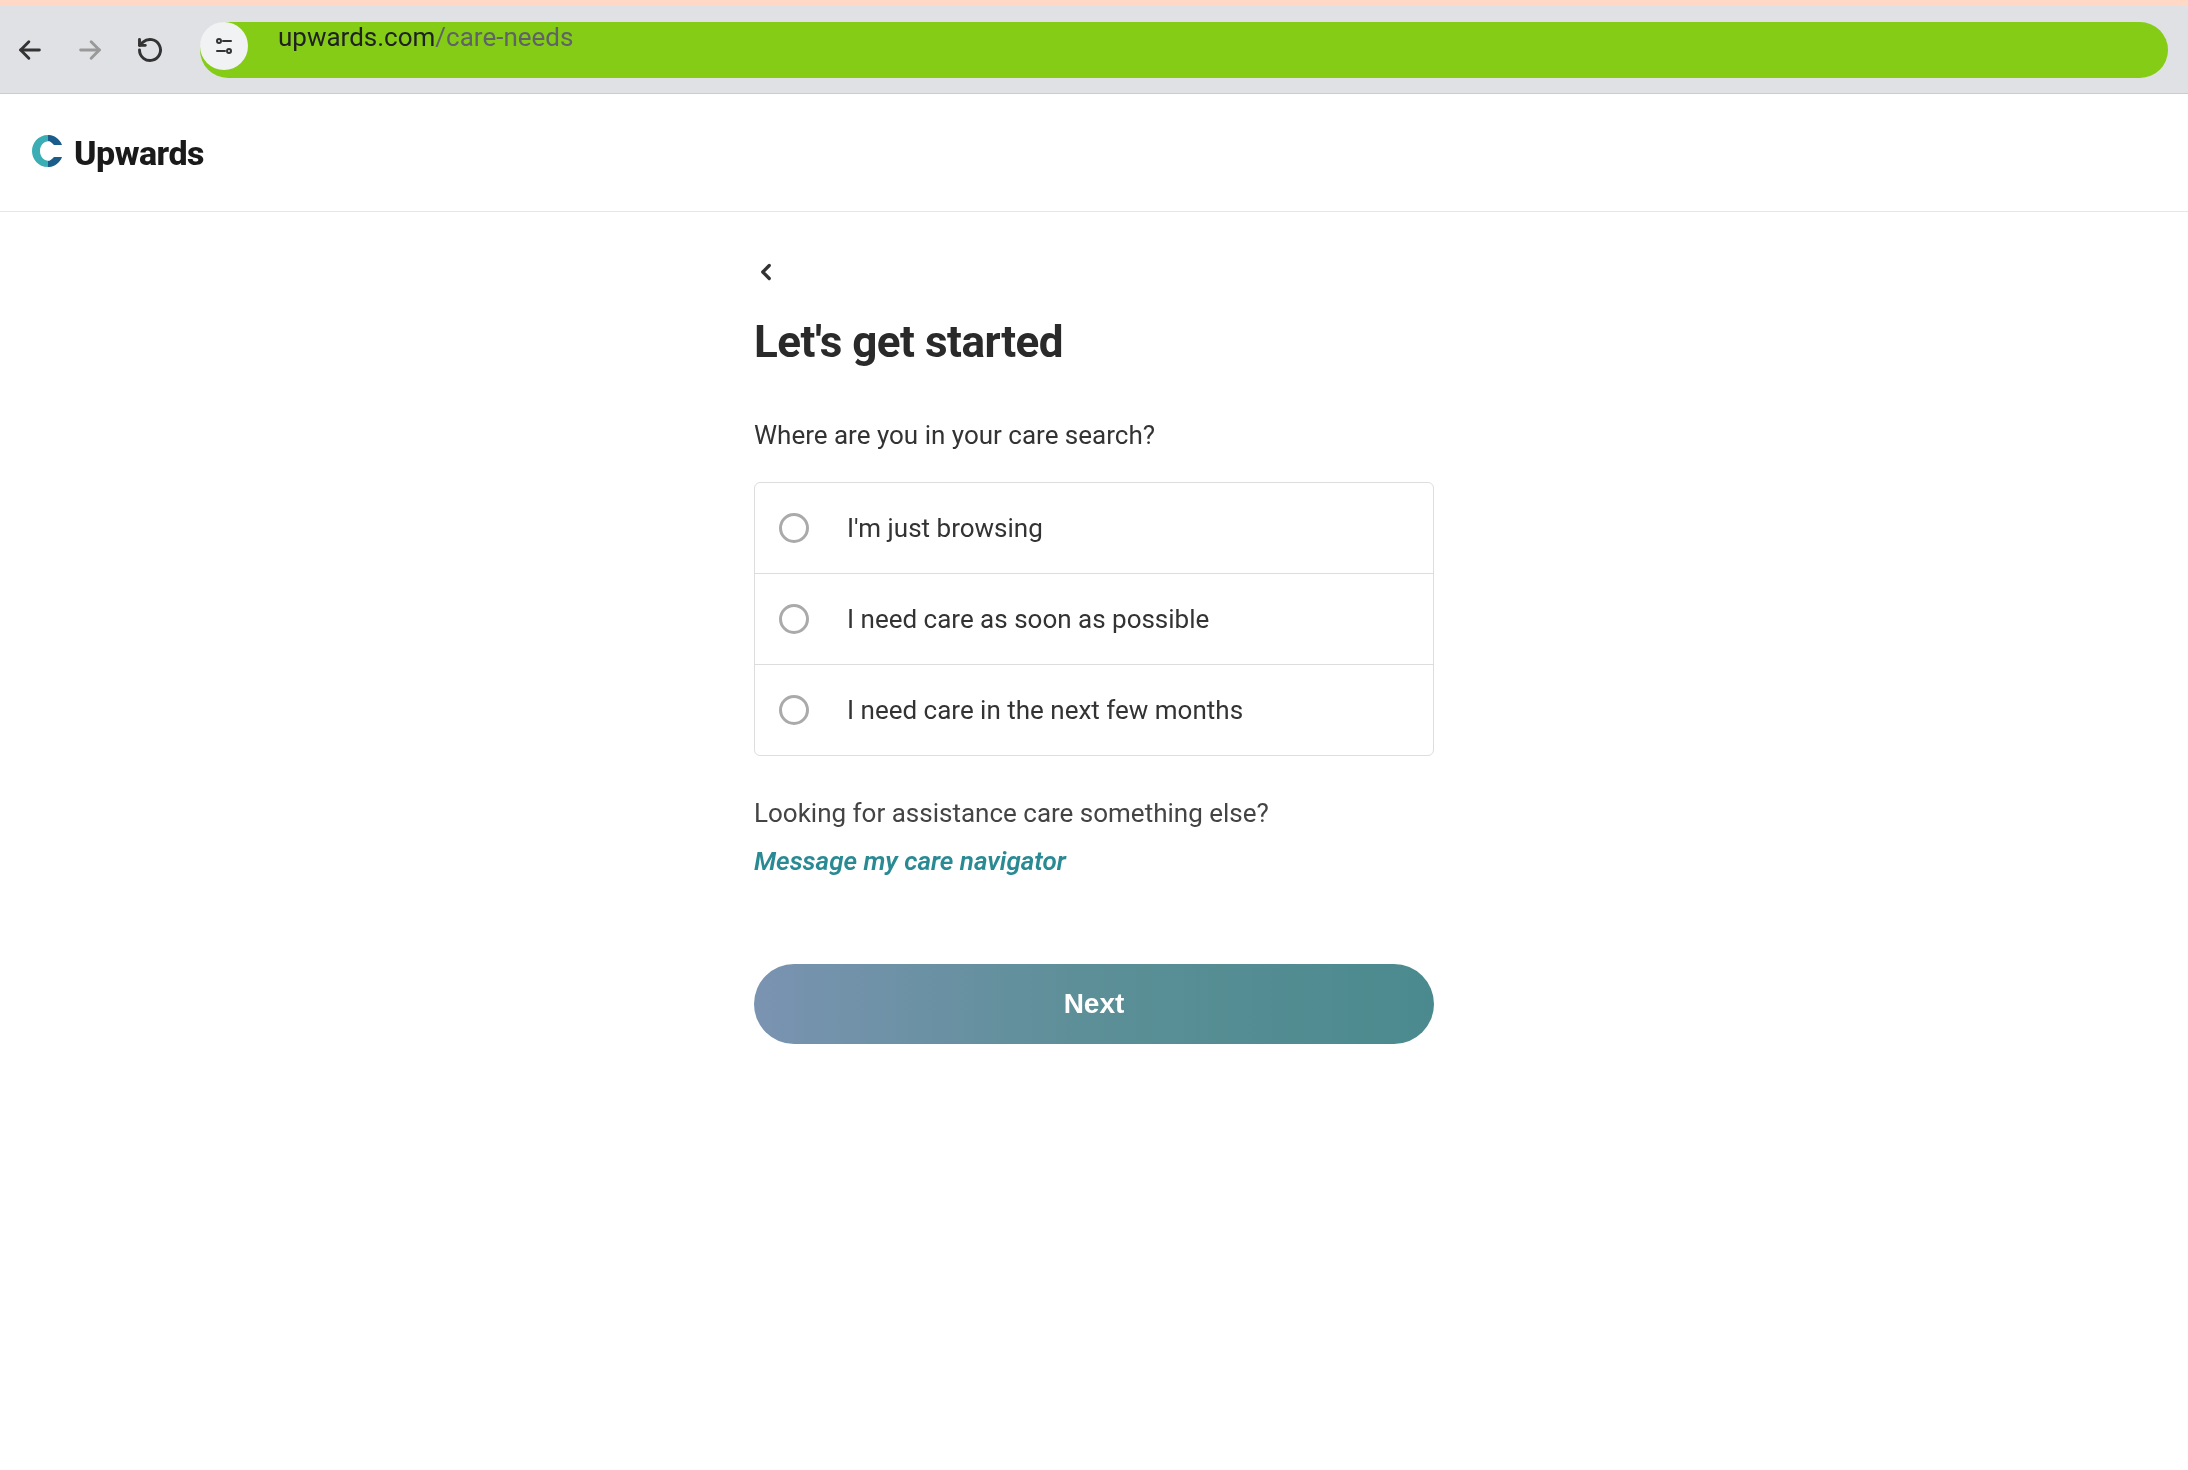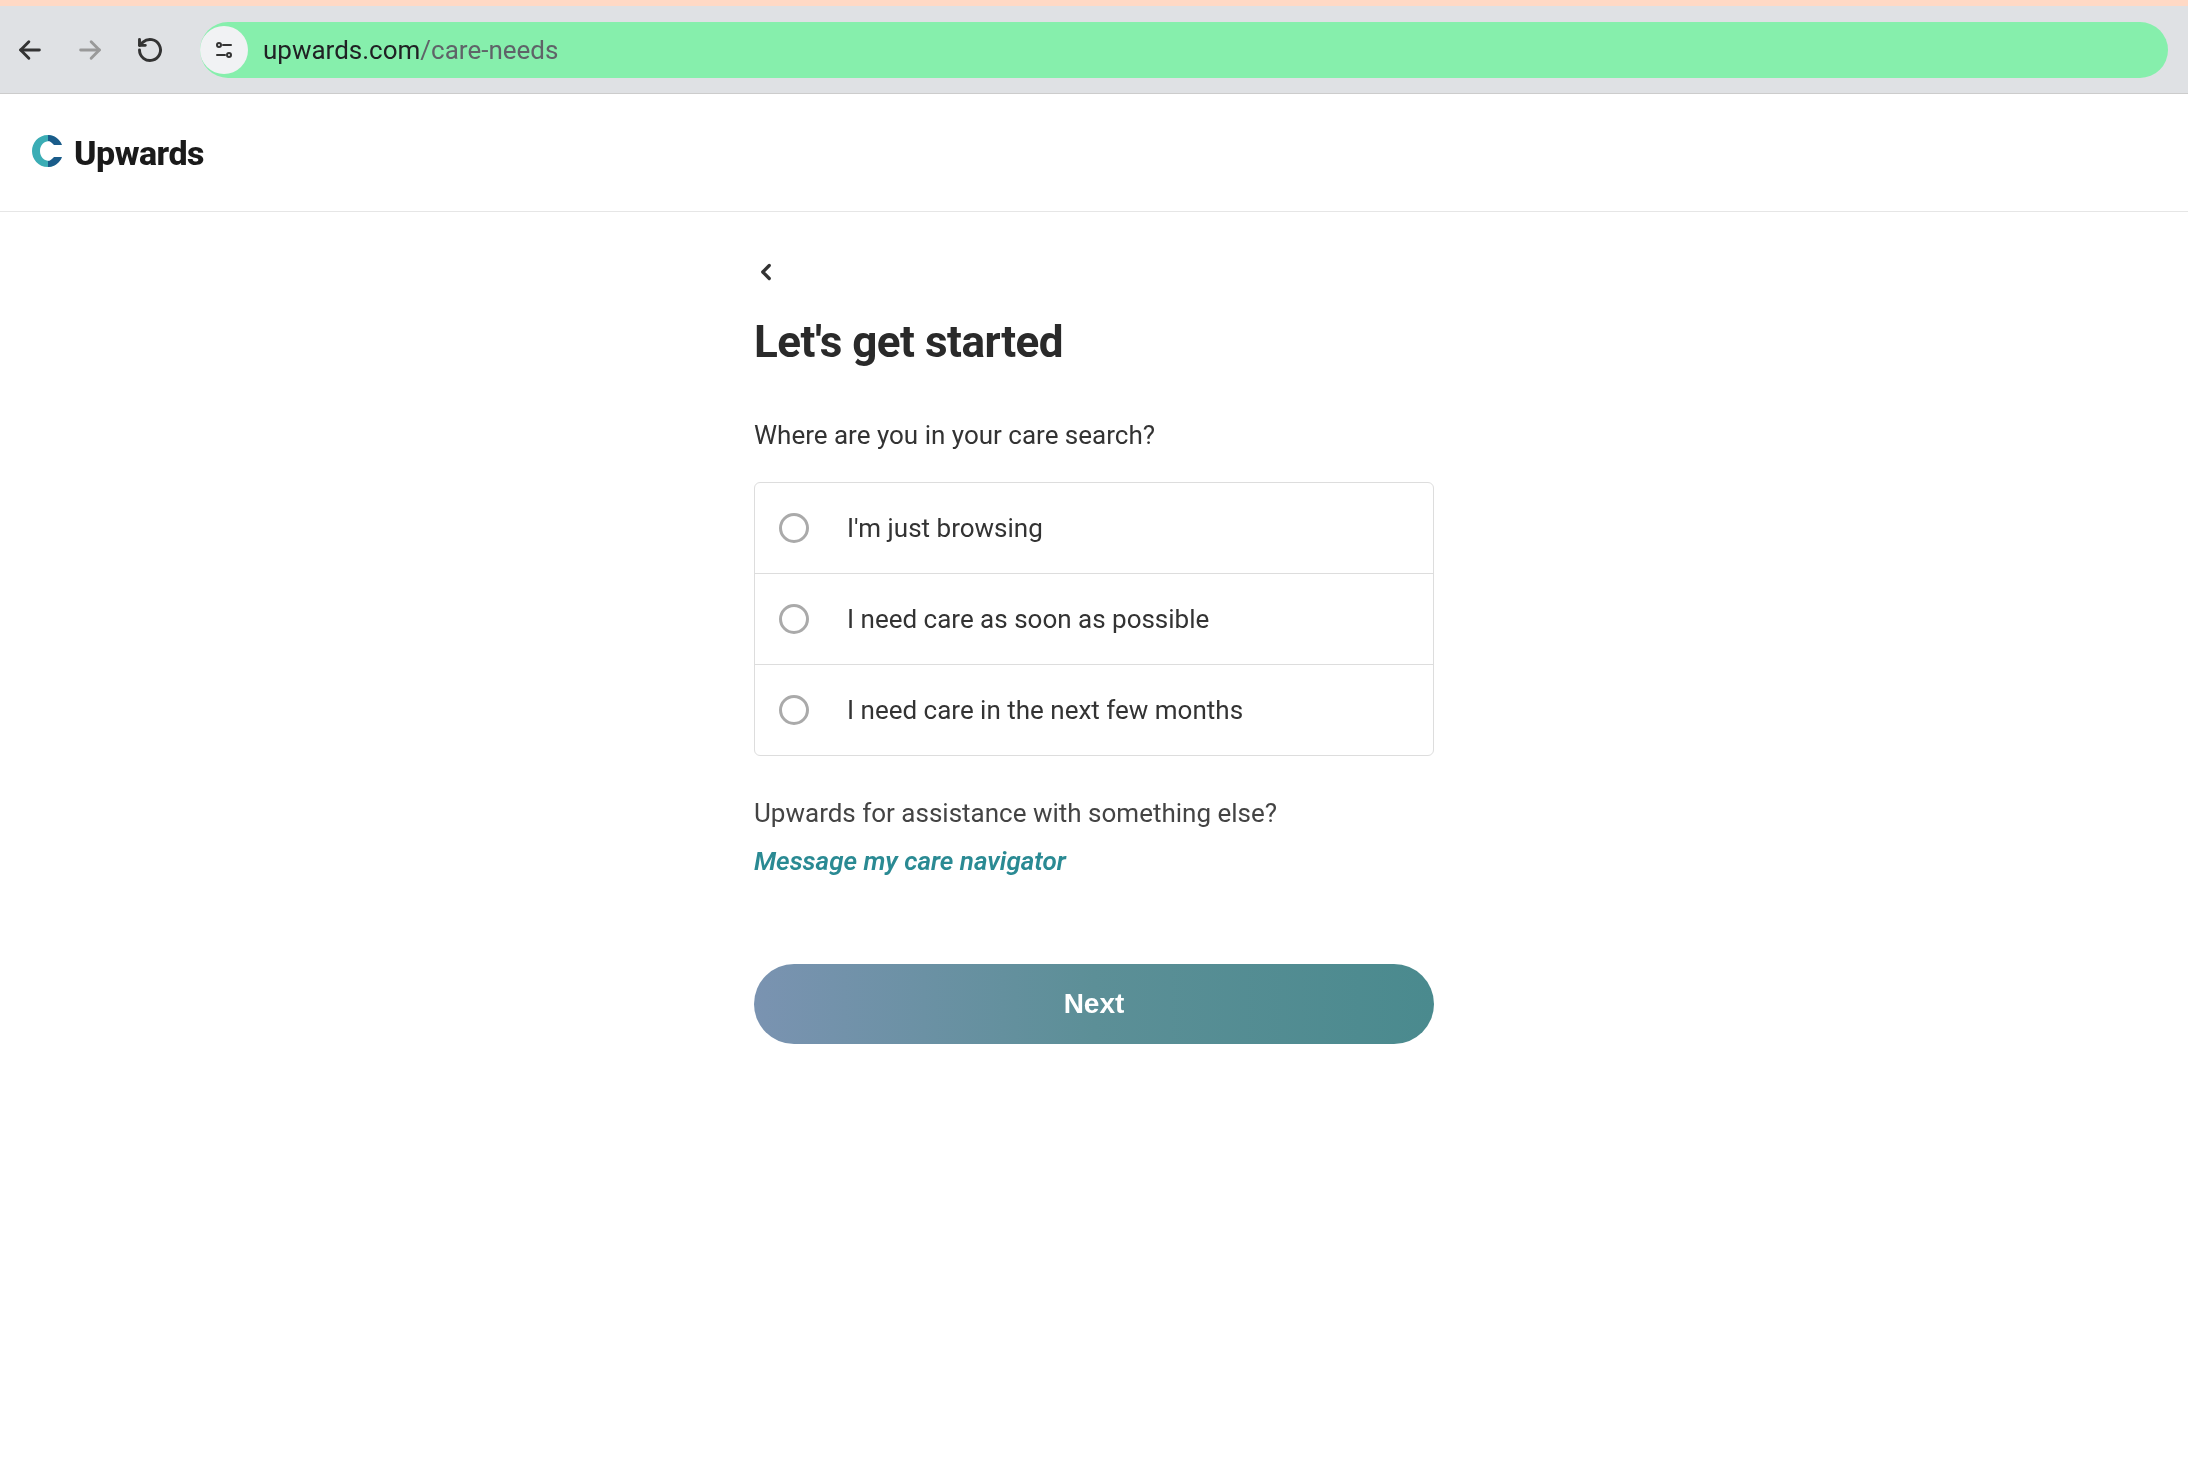--- a/index.html
+++ b/index.html
@@ -47,23 +47,22 @@
       display: flex;
       align-items: center;
       background: #fff;
       border-radius: 30px;
       padding: 0 6px 0 6px;
       height: 56px;
       background: #dfe1e4;
     }
     .addr-pill {
       display: flex;
-      align-items: center;
-      gap: 15px;
-      background: #86efac;
+      gap: 30px;
+      background: #84cc16;
       border-radius: 30px;
       height: 100%;
       flex: 1;
     }
     .site-toggle {
       width: 48px;
       height: 48px;
       background: #f1f2f4;
       border-radius: 24px;
       display: flex;
@@ -264,17 +263,17 @@
     <div class="option">
       <span class="radio"></span>
       <span class="opt-label">I need care as soon as possible</span>
     </div>
     <div class="option">
       <span class="radio"></span>
       <span class="opt-label">I need care in the next few months</span>
     </div>
   </div>
 
-  <p class="assist">Upwards for assistance with something else?</p>
+  <p class="assist">Looking for assistance care something else?</p>
   <a class="link">Message my care navigator</a>
 
   <button class="next-btn">Next</button>
 </div>
 
 </body></html>

